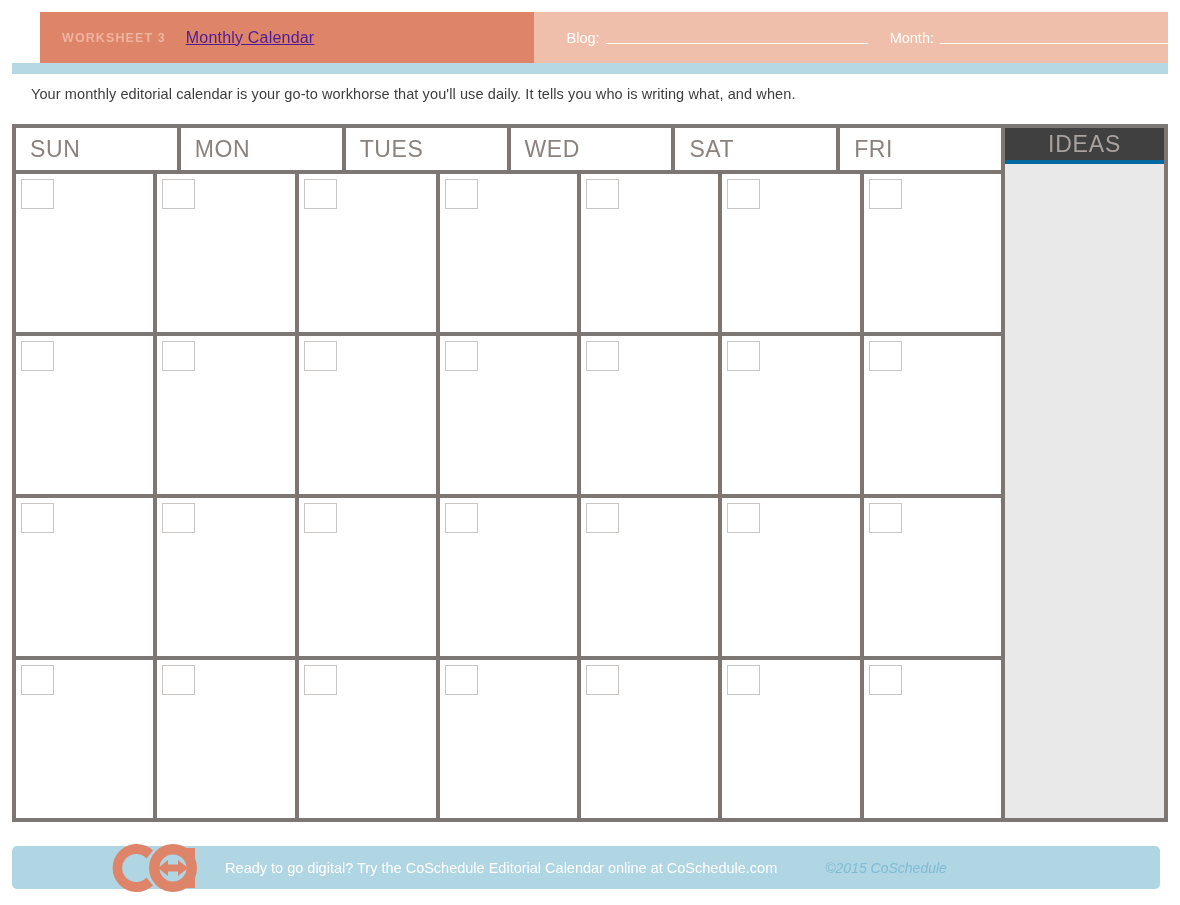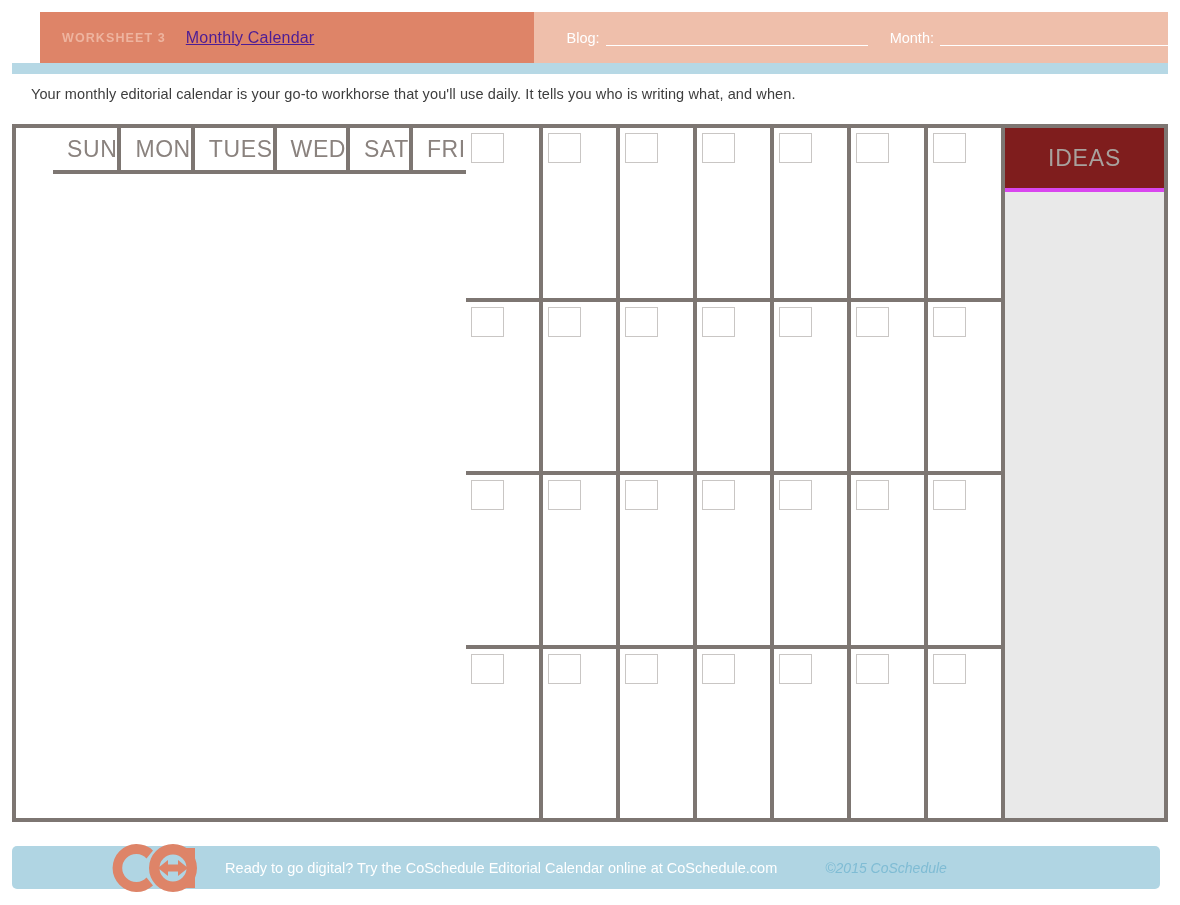--- a/index.html
+++ b/index.html
@@ -54,21 +54,21 @@
   }
   .header-right {
     flex: 1;
     background: #efbfab;
     display: flex;
     align-items: center;
     padding-left: 33px;
   }
   .field {
     display: flex;
-    align-items: flex-end;
+    align-items: center;
     color: #ffffff;
     font-size: 14.5px;
   }
   .field-label { white-space: nowrap; }
   .field-line {
     display: inline-block;
     border-bottom: 1.6px solid #ffffff;
     margin-left: 6px;
     height: 13px;
   }
@@ -102,22 +102,21 @@
     left: 12px;
     top: 124px;
     width: 1156px;
     height: 698px;
     border: 4px solid #7d7672;
     display: flex;
   }
   .day-cols {
     width: 85.81%;
     display: flex;
-    flex-direction: row;
-    padding-left: 37px;
+    flex-direction: column;
   }
   .head-row {
     display: flex;
     height: 46px;
     border-bottom: 4px solid #7d7672;
     flex: none;
   }
   .head-cell {
     flex: 1 1 0;
     border-right: 4px solid #7d7672;
@@ -161,27 +160,27 @@
   }
 
   .ideas-col {
     width: 14.19%;
     border-left: 4px solid #7d7672;
     display: flex;
     flex-direction: column;
     background: #e9e9e9;
   }
   .ideas-head {
-    height: 64px;
+    height: 36px;
     flex: none;
-    border-bottom: 4px solid #d946ef;
+    border-bottom: 4px solid #0369a1;
     display: flex;
     align-items: center;
     justify-content: center;
-    background: #7f1d1d;
+    background: #404040;
   }
   .ideas-head .label {
     font-size: 23px;
     color: #a8a19d;
     letter-spacing: 0.8px;
   }
   .ideas-body {
     flex: 1 1 auto;
     background: #e9e9e9;
   }

